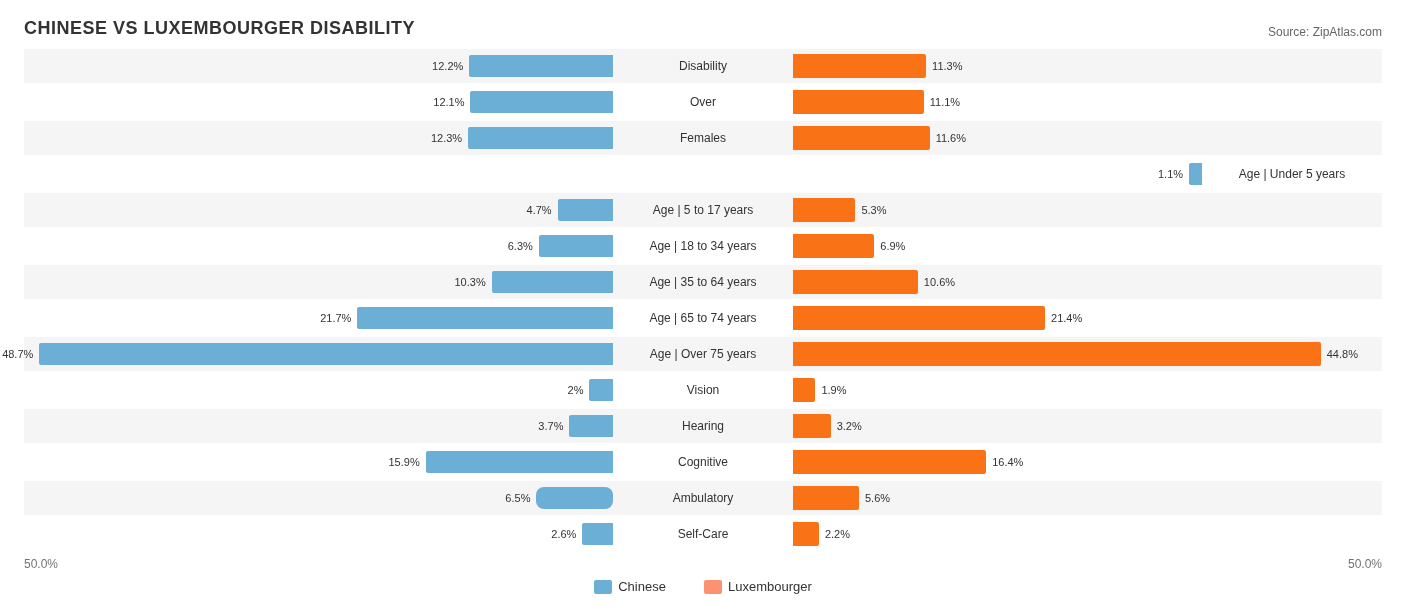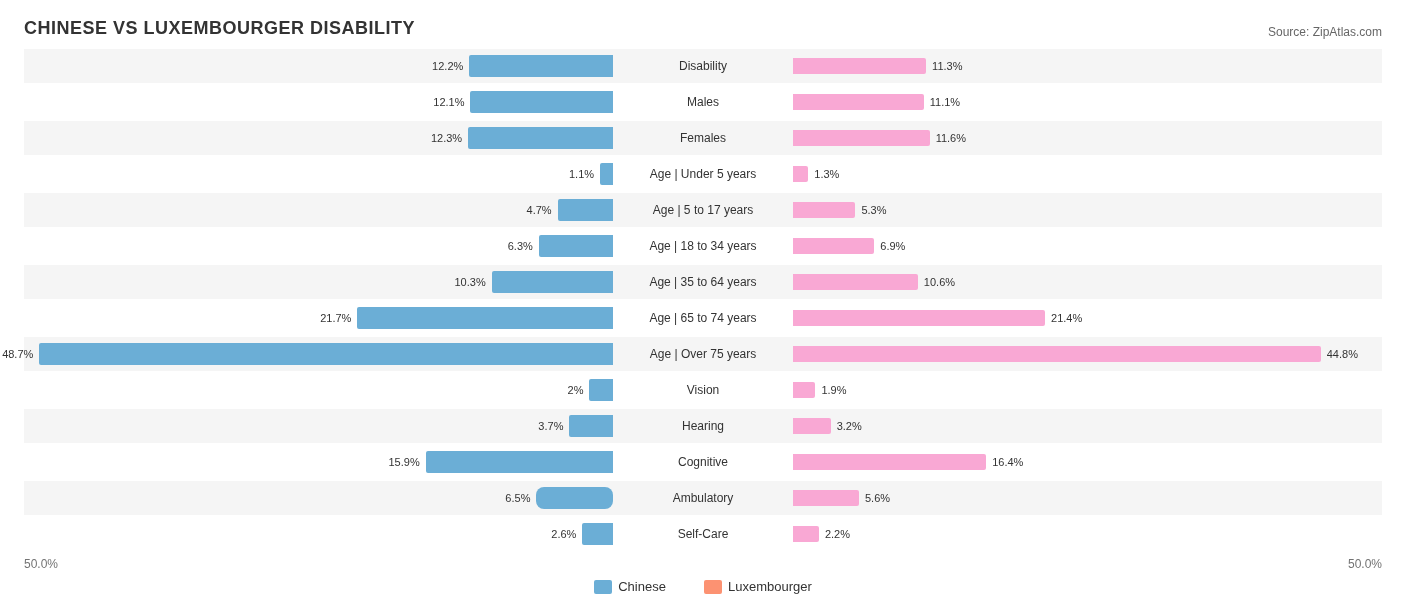--- a/index.html
+++ b/index.html
@@ -84,22 +84,22 @@
     .bar-left {
       height: 22px;
       background: #6baed6;
       border-radius: 2px 0 0 2px;
       position: relative;
       display: flex;
       align-items: center;
       justify-content: flex-end;
     }
     .bar-right {
-      height: 16px;
-      background: #f9a8d4;
+      height: 24px;
+      background: #f97316;
       border-radius: 0 2px 2px 0;
       position: relative;
       display: flex;
       align-items: center;
     }
     .bar-value-left {
       font-size: 11px;
       color: #333;
       margin-right: 4px;
       white-space: nowrap;
@@ -170,21 +170,21 @@
       </div>
     </div>
   </div>
       <div class="bar-row">
     <div class="bar-container">
       <div class="left-side">
         <div class="bar-left" style="width:142.53799999999998px; ">
           <span class="bar-value-left">12.1%</span>
         </div>
       </div>
-      <div class="center-label">Males</div>
+      <div class="center-label">Over</div>
       <div class="right-side">
         <div class="bar-right" style="width:130.758px; ">
           <span class="bar-value-right">11.1%</span>
         </div>
       </div>
     </div>
   </div>
       <div class="bar-row striped">
     <div class="bar-container">
       <div class="left-side">
@@ -201,25 +201,20 @@
     </div>
   </div>
       <div class="bar-row">
     <div class="bar-container">
       <div class="left-side">
         <div class="bar-left" style="width:12.958000000000002px; ">
           <span class="bar-value-left">1.1%</span>
         </div>
       </div>
       <div class="center-label">Age | Under 5 years</div>
-      <div class="right-side">
-        <div class="bar-right" style="width:15.314000000000002px; ">
-          <span class="bar-value-right">1.3%</span>
-        </div>
-      </div>
     </div>
   </div>
       <div class="bar-row striped">
     <div class="bar-container">
       <div class="left-side">
         <div class="bar-left" style="width:55.366px; ">
           <span class="bar-value-left">4.7%</span>
         </div>
       </div>
       <div class="center-label">Age | 5 to 17 years</div>

